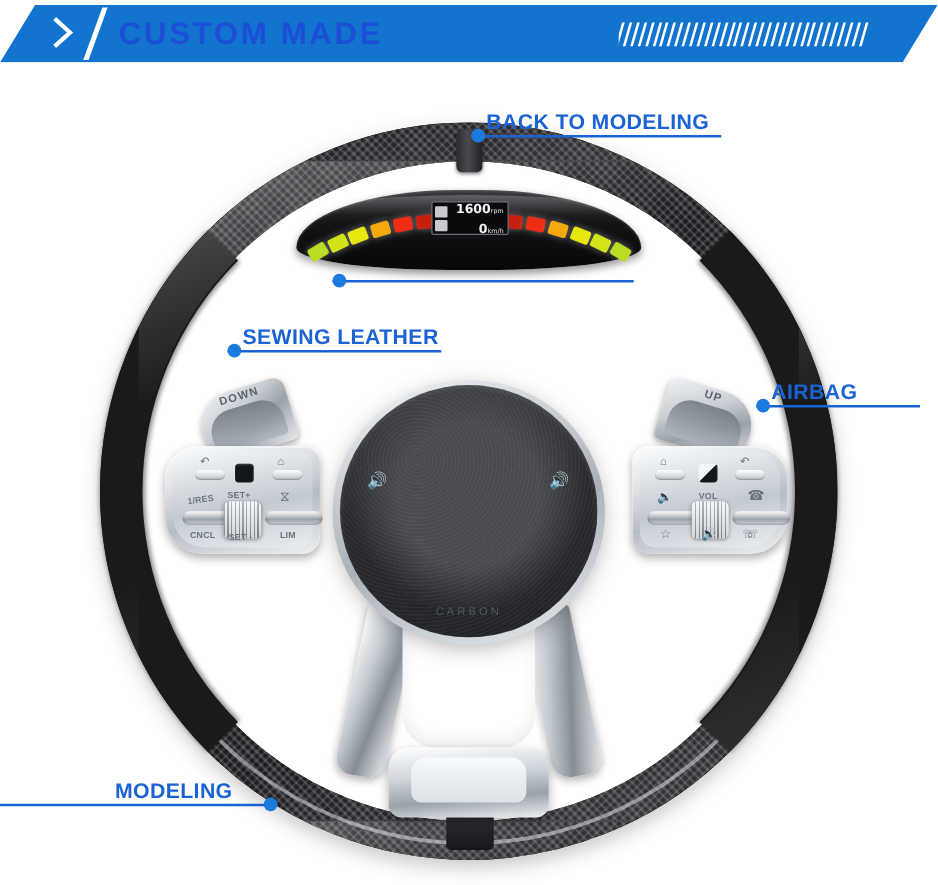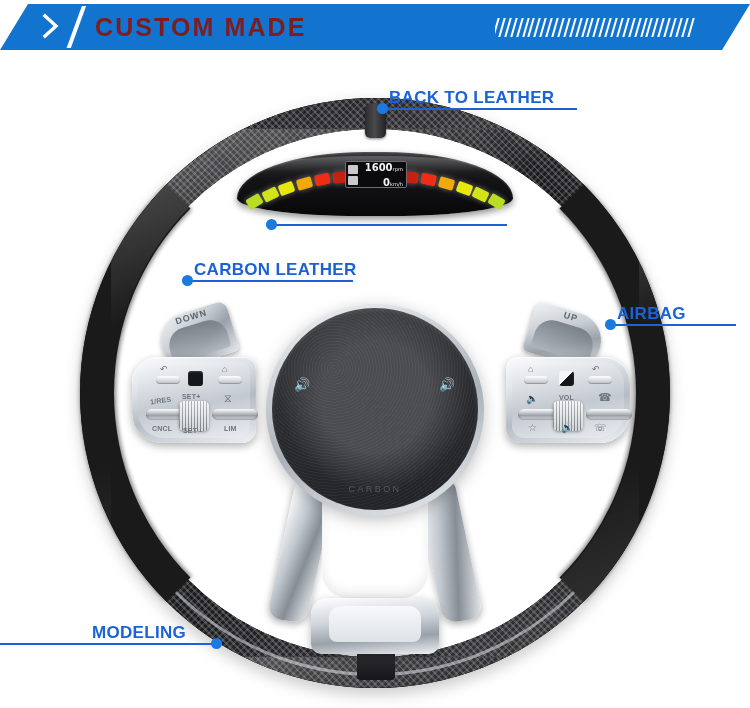--- a/index.html
+++ b/index.html
@@ -50,21 +50,21 @@
     width: 4px; height: 52px;
     background: #ffffff;
     transform: rotate(20deg);
   }
   .banner-title {
     position: absolute;
     left: 95px; top: 11px;
     font-size: 25px;
     font-weight: bold;
     letter-spacing: 2.1px;
-    color: #7f1d1d;
+    color: #1d4ed8;
     line-height: 32px;
     font-family: "Liberation Sans", sans-serif;
   }
   .banner-hatch {
     position: absolute;
     right: 55px; top: 18px;
     width: 200px; height: 19px;
     overflow: hidden;
   }
   .banner-hatch i {
@@ -659,32 +659,32 @@
   <div class="hub">
     <div class="hub-grain"></div>
     <div class="horn l">🔊</div>
     <div class="horn r">🔊</div>
     <div class="hub-airbag nosel">CARBON</div>
   </div>
 
   <div class="callout dot-left" id="co-0" style="left:377px; top:34px; width:200px;">
     <div class="cl-line" style="width:200px;"></div>
     <div class="cl-dot"></div>
-    <div class="cl-text nosel">BACK TO LEATHER</div>
+    <div class="cl-text nosel">BACK TO MODELING</div>
   </div>
 
   <div class="callout dot-left" id="co-1" style="left:266px; top:150px; width:241px;">
     <div class="cl-line" style="width:241px;"></div>
     <div class="cl-dot"></div>
   </div>
 
   <div class="callout dot-left" id="co-2" style="left:182px; top:206px; width:171px;">
     <div class="cl-line" style="width:171px;"></div>
     <div class="cl-dot"></div>
-    <div class="cl-text nosel">CARBON LEATHER</div>
+    <div class="cl-text nosel">SEWING LEATHER</div>
   </div>
 
   <div class="callout dot-left" id="co-3" style="left:605px; top:250px; width:131px;">
     <div class="cl-line" style="width:131px;"></div>
     <div class="cl-dot"></div>
     <div class="cl-text nosel">AIRBAG</div>
   </div>
 
   <div class="callout dot-right" id="co-4" style="left:0px; top:569px; width:222px;">
     <div class="cl-line" style="width:222px;"></div>

